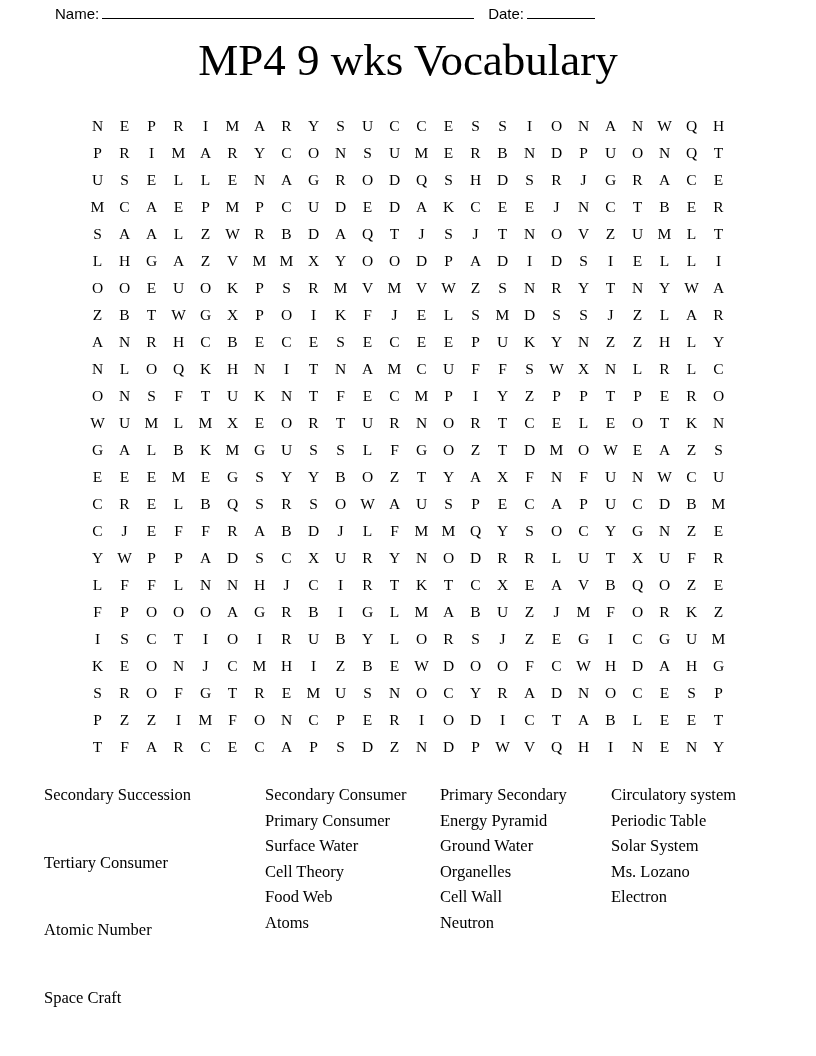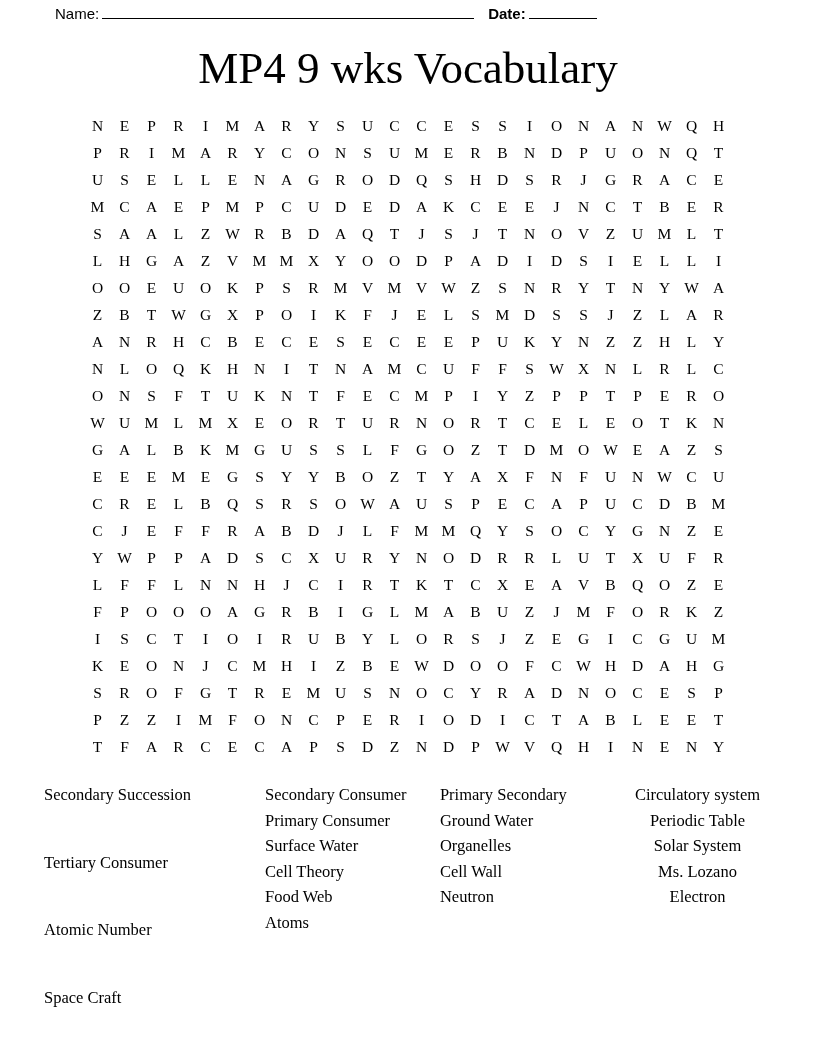--- a/index.html
+++ b/index.html
@@ -30,34 +30,34 @@
     margin-left: 21px;
   }
   .name-label,
   .date-label {
     font-family: "Liberation Sans", sans-serif;
     font-size: 15px;
     line-height: 16px;
     white-space: pre;
   }
   .name-label { margin-left: 34px; }
-  .date-label { margin-left: 14px; font-weight: bold; }
+  .date-label { margin-left: 14px; }
   .rule {
     display: inline-block;
     border-bottom: 1px solid #000;
     height: 12px;
     margin-left: 3px;
   }
   .rule-name { width: 372px; }
   .rule-date { width: 68px; }
 
   
   .puzzle-title {
     position: absolute;
-    top: 40px;
+    top: 32px;
     left: 0;
     width: 816px;
     text-align: center;
     font-family: "Liberation Serif", serif;
     font-size: 45px;
     line-height: 56px;
     font-weight: normal;
     letter-spacing: 0px;
     margin: 0;
   }
@@ -95,21 +95,21 @@
     flex-direction: row;
     align-items: flex-start;
   }
   .wordlist-col {
     display: flex;
     flex-direction: column;
   }
   .wordlist-col.c1 { width: 180px; gap: 42px; }
   .wordlist-col.c2 { width: 182px; margin-left: 48px; }
   .wordlist-col.c3 { width: 178px; }
-  .wordlist-col.c4 { width: 180px; align-items: center; }
+  .wordlist-col.c4 { width: 180px; }
   .word-item {
     font-family: "Liberation Serif", serif;
     font-size: 16.5px;
     line-height: 25.5px;
     white-space: nowrap;
   }
 </style>
 </head>
 <body>
 
@@ -762,20 +762,21 @@
     <div class="wordlist-col c2">
       <div class="word-item">Secondary Consumer</div>
       <div class="word-item">Primary Consumer</div>
       <div class="word-item">Surface Water</div>
       <div class="word-item">Cell Theory</div>
       <div class="word-item">Food Web</div>
       <div class="word-item">Atoms</div>
     </div>
     <div class="wordlist-col c3">
       <div class="word-item">Primary Secondary</div>
+      <div class="word-item">Energy Pyramid</div>
       <div class="word-item">Ground Water</div>
       <div class="word-item">Organelles</div>
       <div class="word-item">Cell Wall</div>
       <div class="word-item">Neutron</div>
     </div>
     <div class="wordlist-col c4">
       <div class="word-item">Circulatory system</div>
       <div class="word-item">Periodic Table</div>
       <div class="word-item">Solar System</div>
       <div class="word-item">Ms. Lozano</div>

